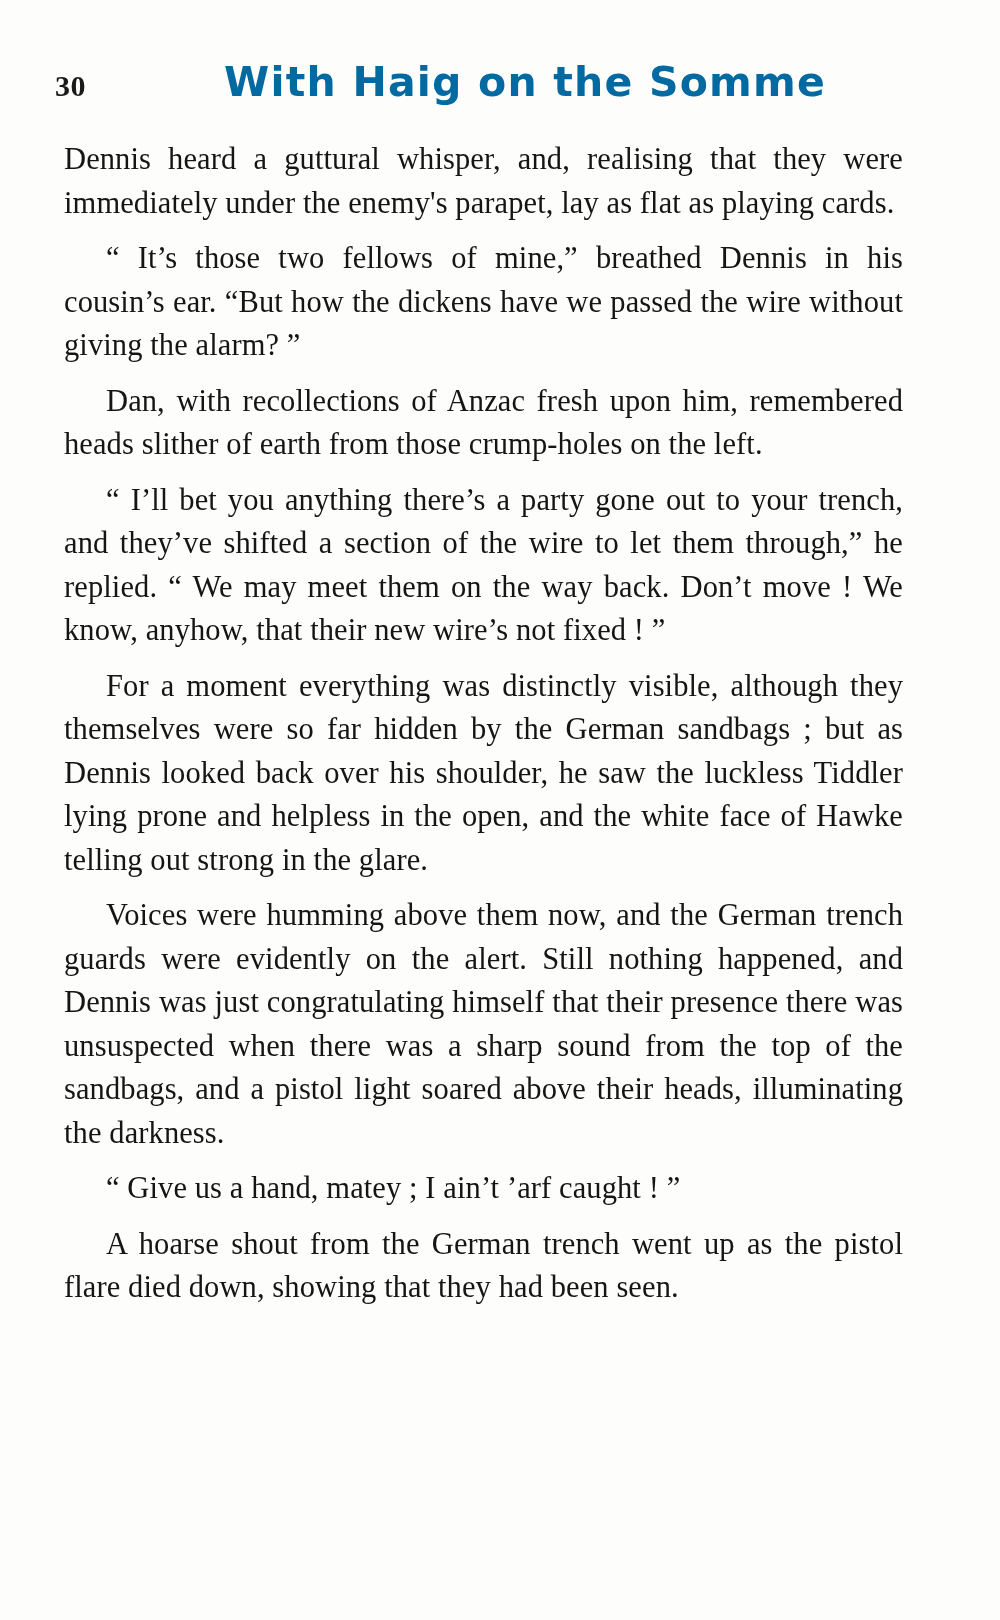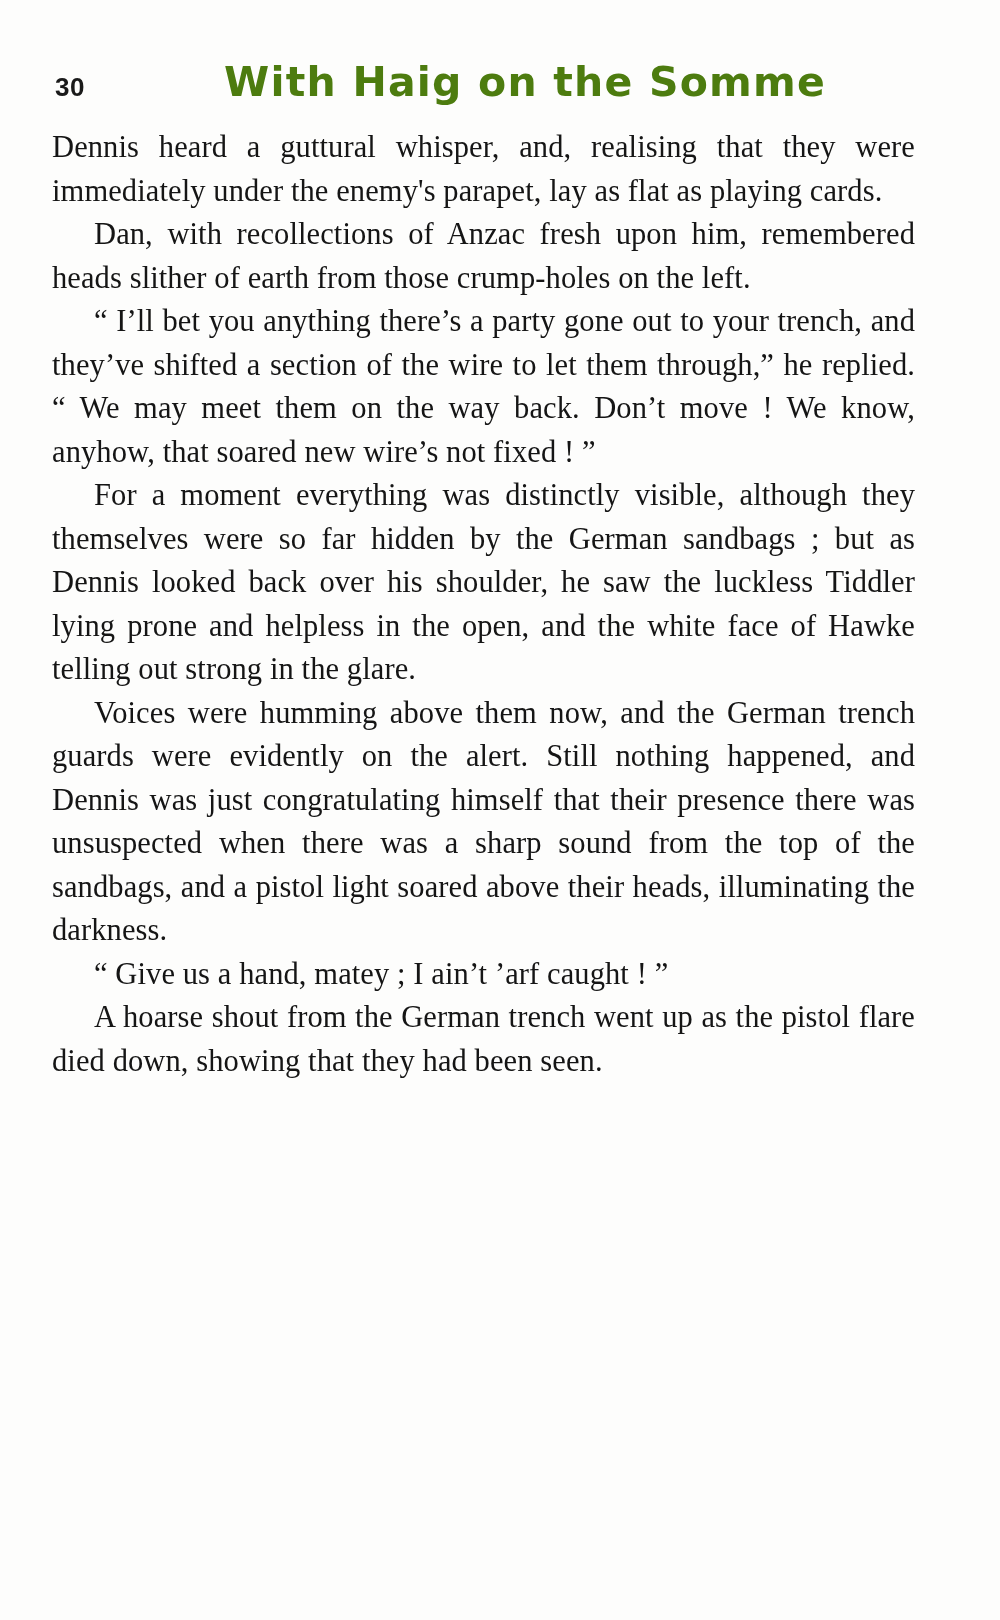--- a/index.html
+++ b/index.html
@@ -22,44 +22,44 @@
     padding: 0;
     box-sizing: border-box;
   }
   .header {
     display: flex;
     align-items: baseline;
     padding: 58px 55px 0 55px;
     box-sizing: border-box;
   }
   .folio {
-    font-family: Liberation Sans, sans-serif;
-    font-size: 26px;
+    font-family: Liberation Serif, serif;
+    font-size: 30px;
     font-weight: 600;
     color: #1a1a1a;
     width: 120px;
     letter-spacing: 0.5px;
   }
   .running-title {
     flex: 1;
     text-align: center;
     font-family: "DejaVu Sans", sans-serif;
     font-size: 41px;
     font-weight: 700;
     letter-spacing: 1.2px;
-    color: #4d7c0f;
+    color: #0369a1;
     margin-right: 70px;
     white-space: nowrap;
   }
   .body-text {
     padding: 20px 85px 0 52px;
     box-sizing: border-box;
   }
   .para {
-    margin: 0;
+    margin: 12px;
     font-size: 30.5px;
     line-height: 43.5px;
     text-align: justify;
     text-justify: inter-word;
     color: #151515;
     letter-spacing: 0.1px;
   }
   .para.indent {
     text-indent: 42px;
   }
@@ -72,21 +72,22 @@
 
 <div class="page">
 
   <div class="header">
     <div class="folio">30</div>
     <div class="running-title">With Haig on the Somme</div>
   </div>
 
   <div class="body-text">
     <p class="para">Dennis heard a guttural whisper, and, realising that they were immediately under the enemy's parapet, lay as flat as playing cards.</p>
+    <p class="para indent">“ It’s those two fellows of mine,” breathed Dennis in his cousin’s ear.  “But how the dickens have we passed the wire without giving the alarm? ”</p>
     <p class="para indent">Dan, with recollections of Anzac fresh upon him, remembered heads slither of earth from those crump-holes on the left.</p>
-    <p class="para indent">“ I’ll bet you anything there’s a party gone out to your trench, and they’ve shifted a section of the wire to let them through,” he replied.  “ We may meet them on the way back.  Don’t move !  We know, anyhow, that soared new wire’s not fixed ! ”</p>
+    <p class="para indent">“ I’ll bet you anything there’s a party gone out to your trench, and they’ve shifted a section of the wire to let them through,” he replied.  “ We may meet them on the way back.  Don’t move !  We know, anyhow, that their new wire’s not fixed ! ”</p>
     <p class="para indent">For a moment everything was distinctly visible, although they themselves were so far hidden by the German sandbags ; but as Dennis looked back over his shoulder, he saw the luckless Tiddler lying prone and helpless in the open, and the white face of Hawke telling out strong in the glare.</p>
     <p class="para indent">Voices were humming above them now, and the German trench guards were evidently on the alert.  Still nothing happened, and Dennis was just congratulating himself that their presence there was unsuspected when there was a sharp sound from the top of the sandbags, and a pistol light soared above their heads, illuminating the darkness.</p>
     <p class="para indent">“ Give us a hand, matey ; I ain’t ’arf caught ! ”</p>
     <p class="para indent">A hoarse shout from the German trench went up as the pistol flare died down, showing that they had been seen.</p>
   </div>
 
 </div>
 
 </body></html>

